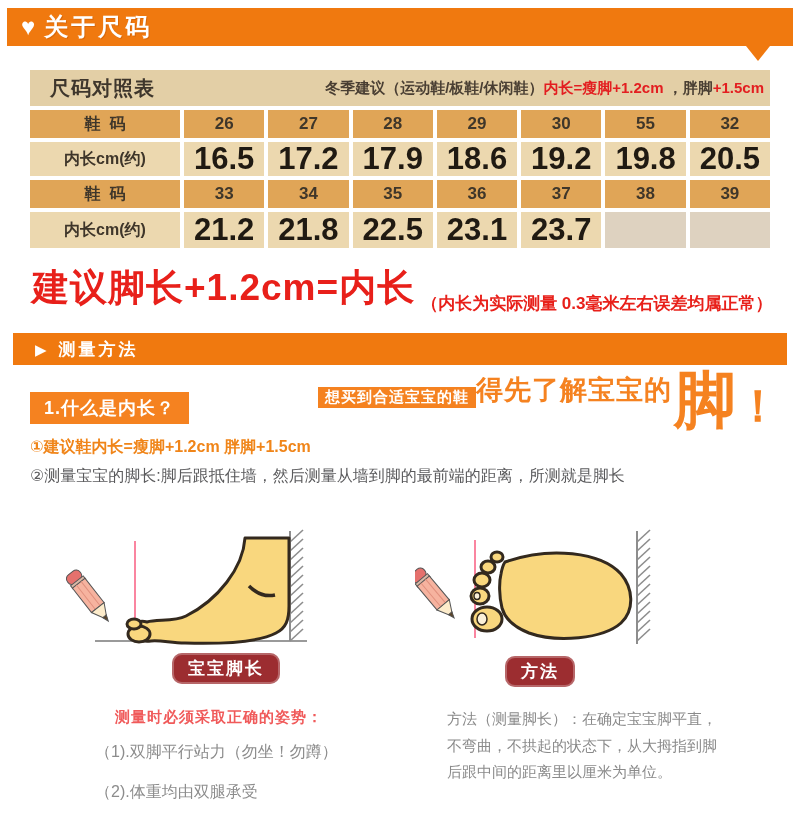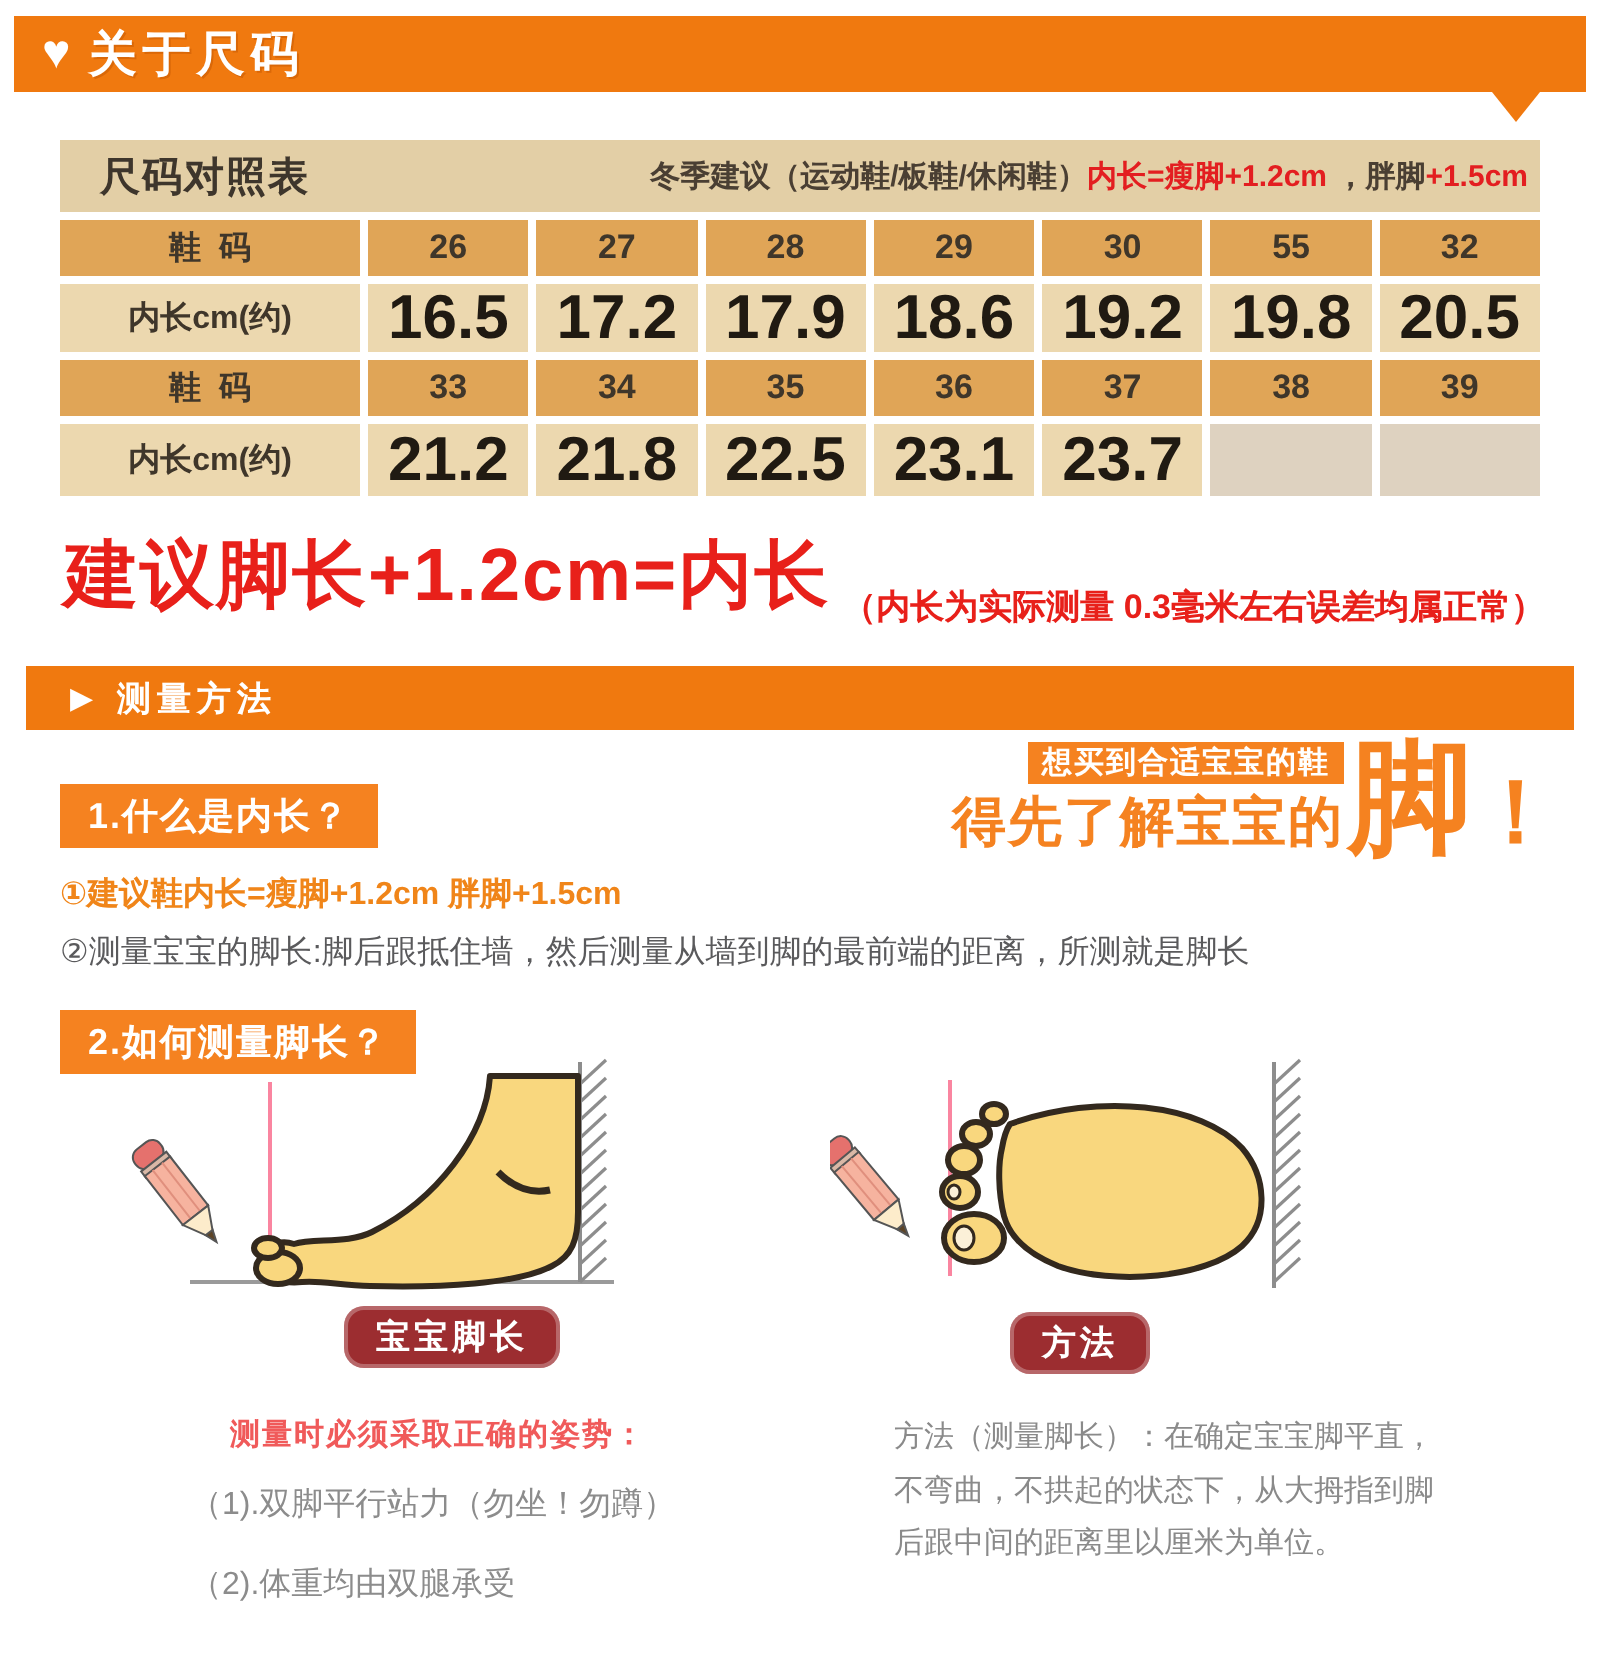--- a/index.html
+++ b/index.html
@@ -46,21 +46,21 @@
   .method-label{color:#fff;font-size:17px;font-weight:bold;letter-spacing:3px;margin-left:12px;}
 
   
   .q-badge{position:absolute;background:#f58220;color:#fff;font-size:18px;font-weight:bold;
            padding:4px 14px;letter-spacing:1px;}
   .q1{left:30px;top:392px;}
   .q2{left:30px;top:505px;}
 
   
   .promo{position:absolute;top:371px;right:20px;display:flex;align-items:flex-start;}
-  .promo-left{display:flex;flex-direction:column;align-items:flex-end;justify-content:center;}
+  .promo-left{display:flex;flex-direction:row;align-items:flex-end;justify-content:center;}
   .promo-tag{background:#f58220;color:#fff;font-size:15px;font-weight:bold;padding:1px 7px;letter-spacing:1px;}
   .promo-line{color:#f58220;font-size:27px;font-weight:bold;margin-top:1px;letter-spacing:1px;}
   .promo-big{color:#f58220;font-size:62px;font-weight:bold;line-height:.95;margin-left:2px;}
   .promo-bang{color:#f58220;font-size:44px;font-weight:bold;margin-top:6px;}
 
   .q1-line1{position:absolute;left:30px;top:437px;color:#f08519;font-size:16px;font-weight:bold;}
   .q1-line2{position:absolute;left:30px;top:466px;color:#5a5a5c;font-size:16px;}
 
   
   .fig-left{position:absolute;left:55px;top:526px;}
@@ -152,21 +152,20 @@
       <span class="promo-tag">想买到合适宝宝的鞋</span>
       <span class="promo-line">得先了解宝宝的</span>
     </div>
     <span class="promo-big">脚</span>
     <span class="promo-bang">！</span>
   </div>
 
   <div class="q1-line1">①建议鞋内长=瘦脚+1.2cm  胖脚+1.5cm</div>
   <div class="q1-line2">②测量宝宝的脚长:脚后跟抵住墙，然后测量从墙到脚的最前端的距离，所测就是脚长</div>
 
-  <div class="q-badge q2">2.如何测量脚长？</div>
 
   <svg class="fig-left" width="270" height="125" viewBox="0 0 270 125">
     <line x1="40" y1="115" x2="252" y2="115" stroke="#9a9a9a" stroke-width="2"></line>
     <g stroke="#8d8d8d" stroke-width="1.6">
       <line x1="235" y1="5" x2="235" y2="115" stroke-width="2"></line>
       <line x1="235" y1="16" x2="248" y2="4"></line>
         <line x1="235" y1="25" x2="248" y2="13"></line>
       <line x1="235" y1="34" x2="248" y2="22"></line>
         <line x1="235" y1="43" x2="248" y2="31"></line>
       <line x1="235" y1="52" x2="248" y2="40"></line>

